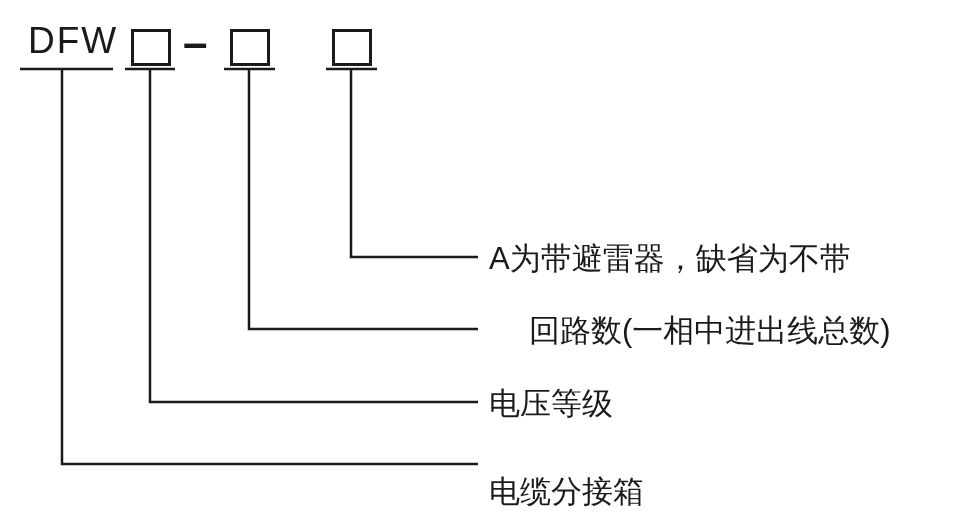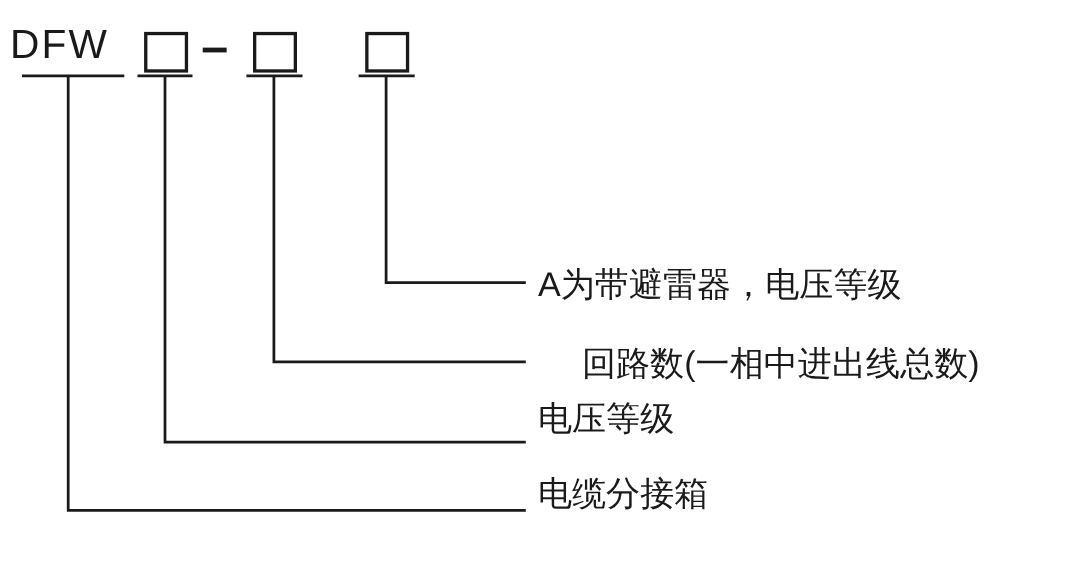--- a/index.html
+++ b/index.html
@@ -16,21 +16,21 @@
     overflow: hidden;
     color: #1a1a1a;
   }
   .lines {
     position: absolute;
     left: 0;
     top: 0;
   }
   .model-prefix {
     position: absolute;
-    left: 9px;
+    left: 28px;
     top: 20px;
     font-size: 37px;
     font-weight: 500;
     letter-spacing: 2px;
     color: #1a1a1a;
   }
   .ph-box {
     position: absolute;
     top: 29px;
     width: 34px;
@@ -54,22 +54,22 @@
     position: absolute;
     left: 489px;
     font-size: 31px;
     font-weight: 500;
     color: #1a1a1a;
     white-space: nowrap;
     line-height: 1;
   }
   .label-arrester { top: 243px; }
   .label-circuits { top: 315px; margin-left: 40px; }
-  .label-voltage  { top: 368px; font-family: Liberation Mono, monospace; }
-  .label-box      { top: 436px; font-family: Liberation Mono, monospace; }
+  .label-voltage  { top: 388px; }
+  .label-box      { top: 476px; }
 </style>
 </head>
 <body>
 
 <div class="diagram">
 
   <svg class="lines" width="973" height="516" viewBox="0 0 973 516" stroke="#1a1a1a" stroke-width="2.5" fill="none">
 
     <line x1="20" y1="69" x2="113" y2="69"></line>
     <line x1="125" y1="69" x2="175" y2="69"></line>
@@ -85,21 +85,21 @@
   <span class="model-prefix">DFW</span>
 
   <span class="ph-box box-voltage"></span>
 
   <span class="model-separator">–</span>
 
   <span class="ph-box box-circuits"></span>
 
   <span class="ph-box box-arrester"></span>
 
-  <div class="callout-label label-arrester">A为带避雷器，电压等级</div>
+  <div class="callout-label label-arrester">A为带避雷器，缺省为不带</div>
 
   <div class="callout-label label-circuits">回路数(一相中进出线总数)</div>
 
   <div class="callout-label label-voltage">电压等级</div>
 
   <div class="callout-label label-box">电缆分接箱</div>
 
 </div>
 
 </body></html>

